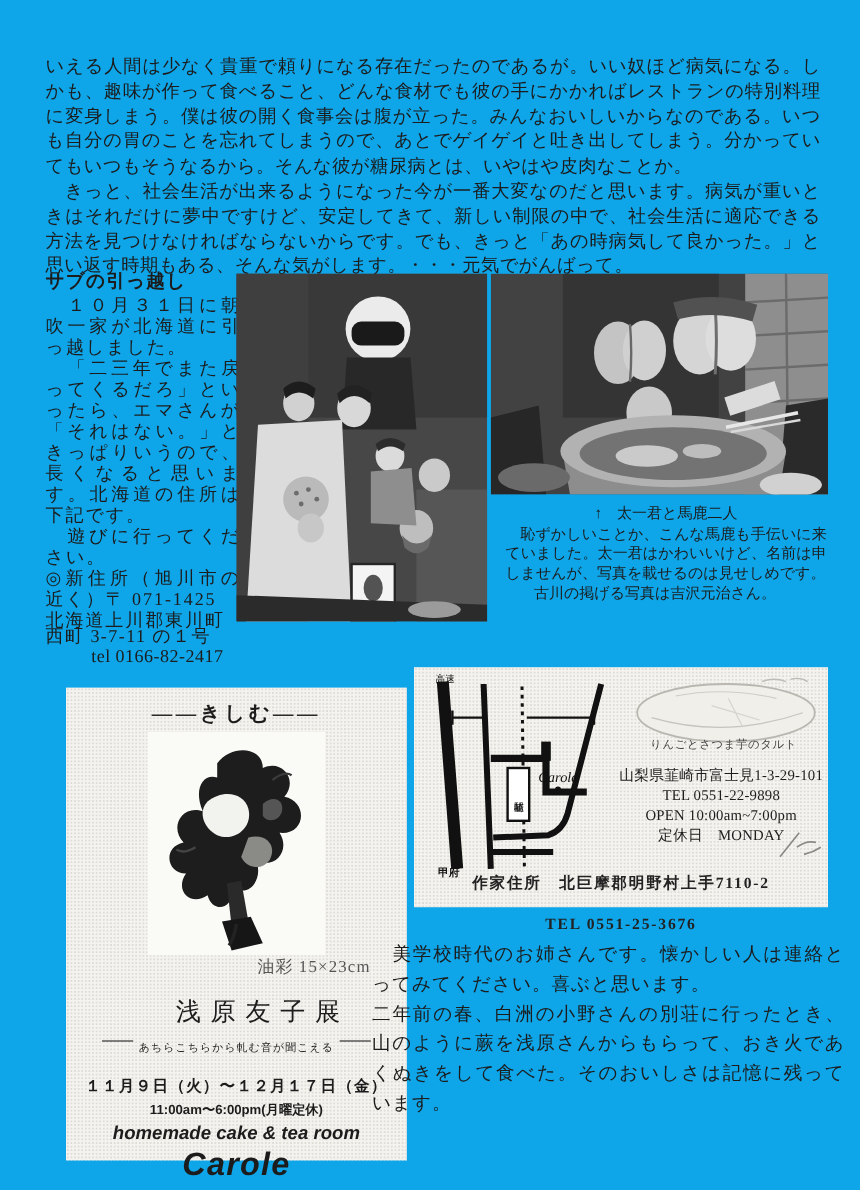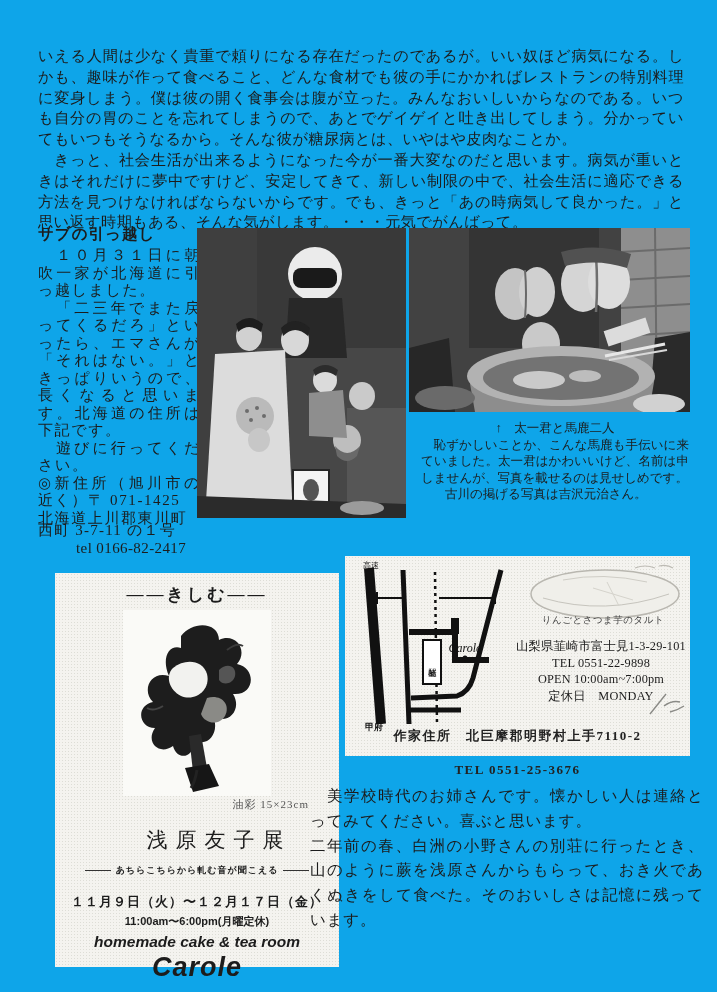--- a/index.html
+++ b/index.html
@@ -33,25 +33,25 @@
   
   .halftone{
     background-color:#f4f3ef;
     background-image:radial-gradient(#ddddd6 .7px,transparent .8px);
     background-size:3px 3px;
   }
   .flyer{position:absolute;left:55px;top:573px;width:284px;height:394px;
     text-align:center;}
   .flyer-title{margin:10px 0 0;font-size:17px;font-weight:bold;letter-spacing:3px;}
   .flyer-art{width:148px;height:186px;margin:4px auto 0;background:#fbfbf9;display:block;}
-  .flyer-art-caption{font-size:11px;color:#555;text-align:right;
+  .flyer-art-caption{font-size:14px;color:#555;text-align:right;
     margin:1px 30px 0 0;letter-spacing:1px;}
   .exhibit-title{margin:14px 0 0;font-size:21px;letter-spacing:8px;font-weight:normal;padding-left:44px;}
-  .flyer-subtitle{display:flex;align-items:center;justify-content:center;
-    margin-top:10px;font-size:9px;letter-spacing:1px;font-weight:bold;}
+  .flyer-subtitle{display:flex;justify-content:center;
+    margin-top:10px;font-size:9px;letter-spacing:1px;}
   .dash-line{display:inline-block;width:26px;border-top:1.4px solid #333;margin:0 5px;}
   .flyer-date{margin:16px 0 0;font-size:13px;font-weight:bold;letter-spacing:1px;}
   .flyer-time{margin:3px 0 0;font-size:11px;font-weight:bold;
     font-family:"Liberation Sans","DejaVu Sans",sans-serif;}
   .flyer-shopline{margin:4px 0 0;font-size:15.5px;font-weight:bold;font-style:italic;
     font-family:"Liberation Sans","DejaVu Sans",sans-serif;}
   .flyer-shopname{margin:1px 0 0;font-size:27px;font-weight:bold;font-style:italic;
     font-family:"Liberation Sans","DejaVu Sans",sans-serif;letter-spacing:1px;}
   
   .mapcard{position:absolute;left:345px;top:556px;width:345px;height:200px;}

